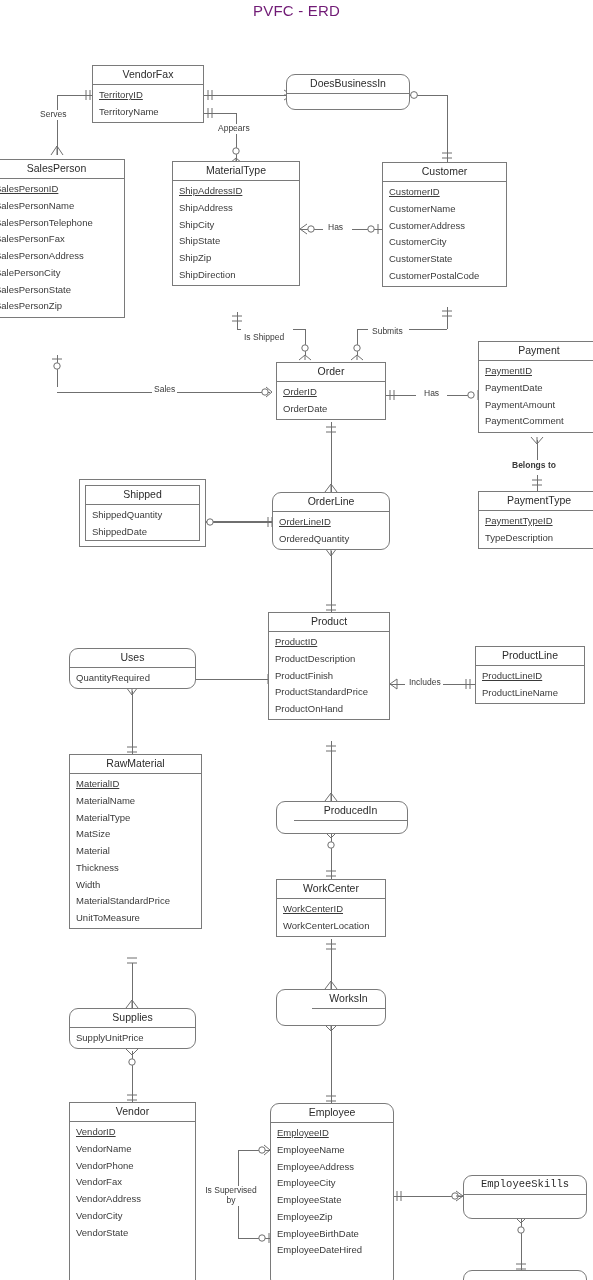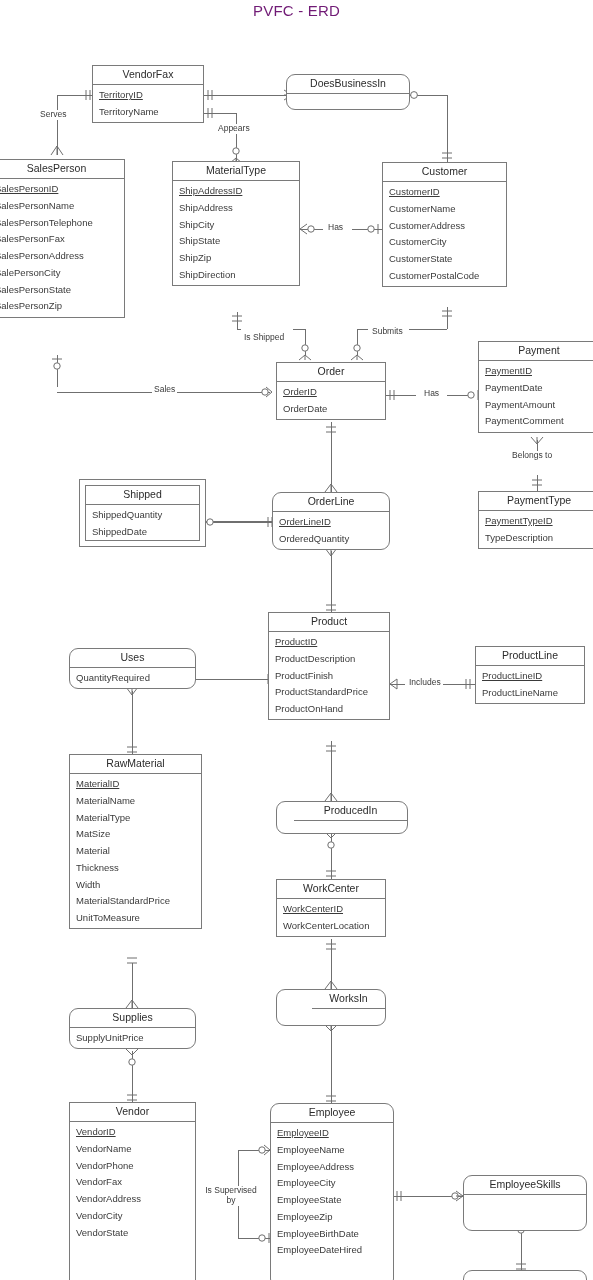--- a/index.html
+++ b/index.html
@@ -344,21 +344,21 @@
       <line x1="516" y1="1269" x2="526" y2="1269"></line>
   </svg>
 
   <div class="rlabel" style="left:38px; top:110px;">Serves</div>
   <div class="rlabel" style="left:216px; top:124px;">Appears</div>
   <div class="rlabel" style="left:326px; top:223px;">Has</div>
   <div class="rlabel" style="left:242px; top:333px;">Is Shipped</div>
   <div class="rlabel" style="left:370px; top:327px;">Submits</div>
   <div class="rlabel" style="left:152px; top:385px;">Sales</div>
   <div class="rlabel" style="left:422px; top:389px;">Has</div>
-  <div class="rlabel" style="left:510px; top:451px;">Belongs to</div>
+  <div class="rlabel" style="left:510px; top:461px;font-weight:bold;">Belongs to</div>
   <div class="rlabel" style="left:407px; top:678px;">Includes</div>
   <div class="rlabel" style="left:198px; top:1186px; width:66px; white-space:normal;">Is Supervised by</div>
 
   <div class="entity" style="left:92px; top:65px; width:112px;">
     <div class="ent-title">VendorFax</div>
     <div class="attrs">
       <div class="attr pk">TerritoryID</div>
       <div class="attr">TerritoryName</div>
     </div>
   </div>
@@ -536,20 +536,20 @@
       <div class="attr">EmployeeName</div>
       <div class="attr">EmployeeAddress</div>
       <div class="attr">EmployeeCity</div>
       <div class="attr">EmployeeState</div>
       <div class="attr">EmployeeZip</div>
       <div class="attr">EmployeeBirthDate</div>
       <div class="attr">EmployeeDateHired</div>
     </div>
   </div>
 
-  <div class="entity rounded" style="left:463px; top:1175px; width:124px; height:56px;">
+  <div class="entity rounded" style="left:463px; top:1175px; width:124px; height:44px;font-family:Liberation Mono, monospace;">
     <div class="ent-title">EmployeeSkills</div>
     <div class="empty-body"></div>
   </div>
 
   <div class="entity rounded" style="left:463px; top:1270px; width:124px; height:40px;"></div>
 
 </div>
 
 </body></html>

